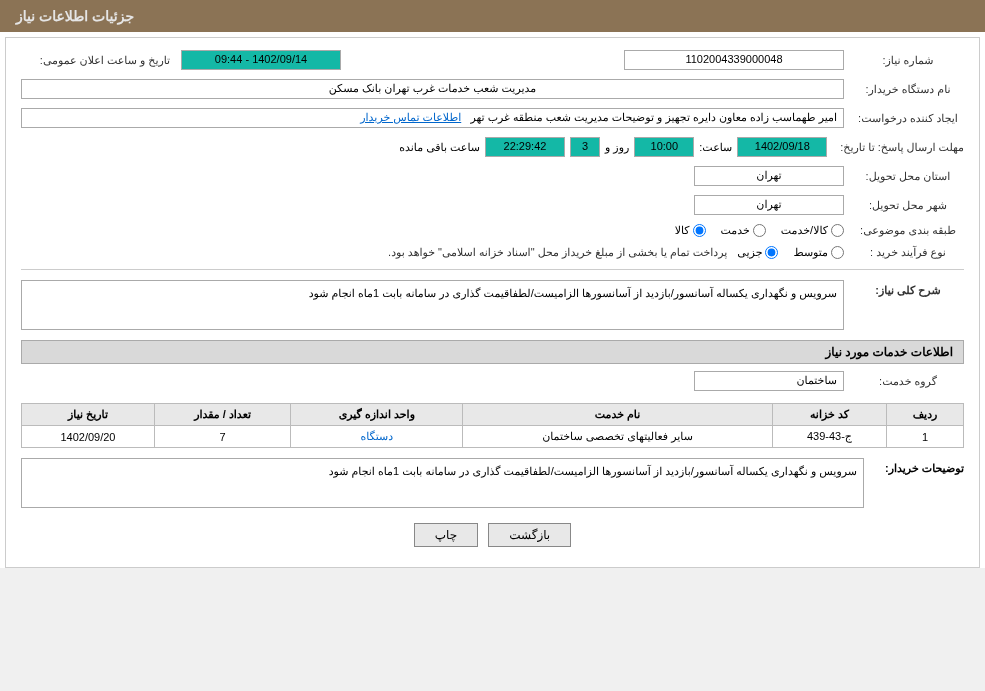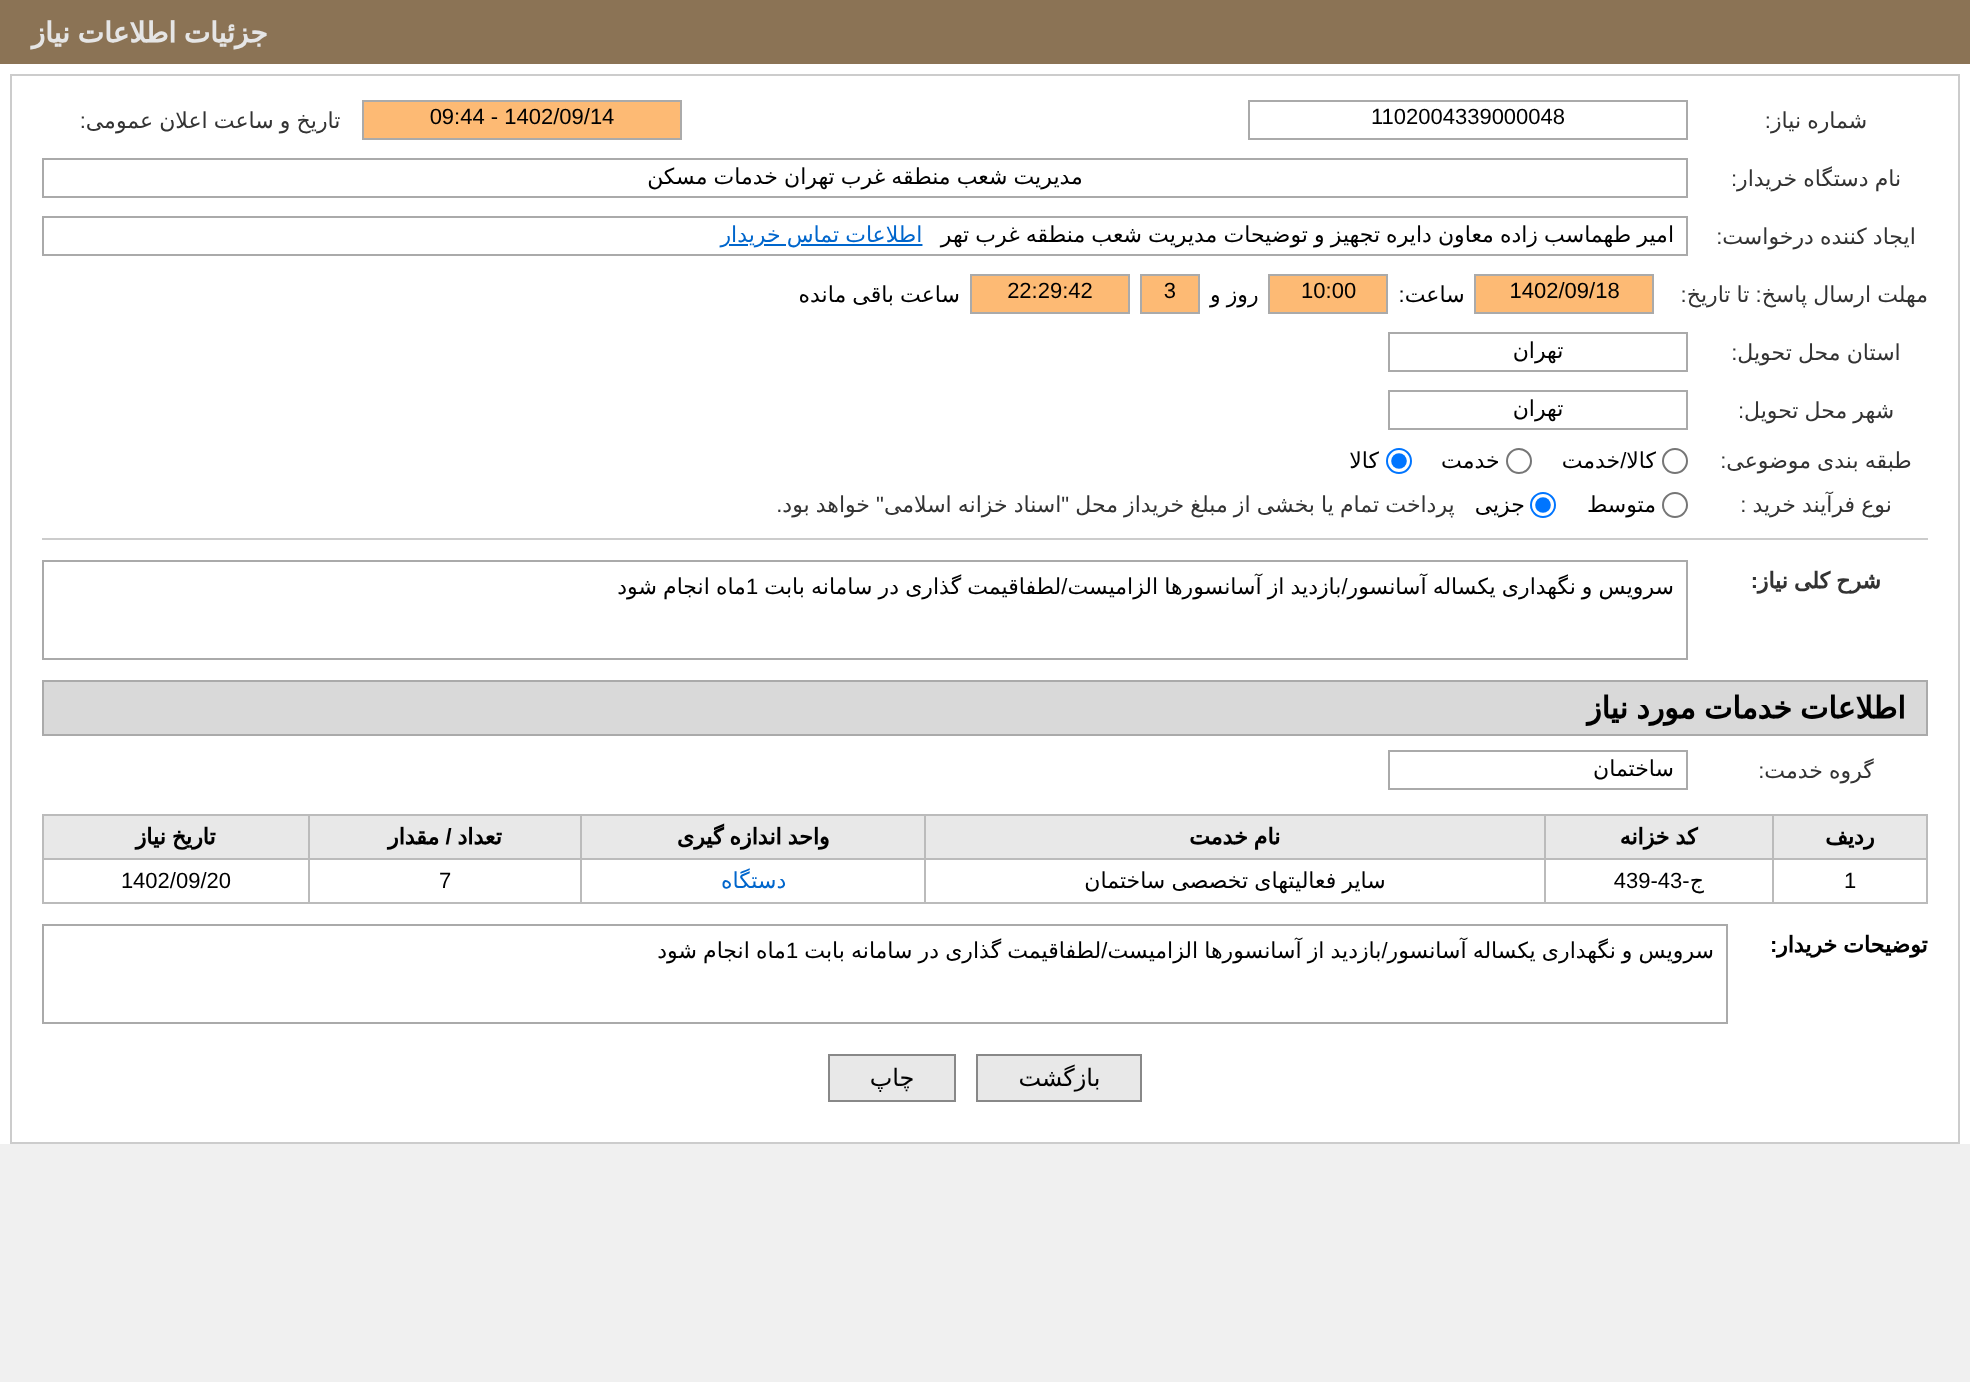--- a/index.html
+++ b/index.html
@@ -27,21 +27,21 @@
       background: #fff;
       border: 1px solid #ccc;
       margin: 5px;
     }
     .section-title {
       background: #d9d9d9;
       border: 1px solid #aaa;
       padding: 4px 10px;
       margin: 8px 0 5px 0;
       font-weight: bold;
-      font-size: 15px;
+      font-size: 12px;
     }
     .info-row {
       display: flex;
       align-items: center;
       margin-bottom: 5px;
       padding: 2px 0;
     }
     .label-cell {
       color: #333;
       font-size: 11px;
@@ -61,21 +61,21 @@
     .value-box-wide {
       border: 1px solid #aaa;
       background: #fff;
       padding: 2px 6px;
       min-height: 20px;
       font-size: 11px;
       flex: 1;
     }
     .date-val {
       border: 1px solid #aaa;
-      background: #fdba74;
+      background: #14b8a6;
       padding: 2px 6px;
       min-height: 20px;
       font-size: 11px;
     }
     .link-blue {
       color: #0066cc;
       text-decoration: underline;
       cursor: pointer;
     }
     .radio-group {
@@ -177,21 +177,21 @@
     <div class="info-row">
       <span class="label-cell">شماره نیاز:</span>
       <div class="value-box" style="min-width:220px; text-align:center;">1102004339000048</div>
       <span style="flex:1;"></span>
       <div class="date-val" style="min-width:160px; text-align:center;">1402/09/14 - 09:44</div>
       <span class="label-cell" style="min-width:160px;">تاریخ و ساعت اعلان عمومی:</span>
     </div>
 
     <div class="info-row">
       <span class="label-cell">نام دستگاه خریدار:</span>
-      <div class="value-box-wide" style="text-align:center;">مدیریت شعب منطقه غرب تهران خدمات مسکن</div>
+      <div class="value-box-wide" style="text-align:center;">مدیریت شعب خدمات غرب تهران بانک مسکن</div>
     </div>
 
     <div class="info-row">
       <span class="label-cell">ایجاد کننده درخواست:</span>
       <div class="value-box-wide" style="text-align:right;">
         <span>امیر طهماسب زاده معاون دایره تجهیز و توضیحات مدیریت شعب منطقه غرب تهر</span>
         &nbsp;
         <span class="link-blue">اطلاعات تماس خریدار</span>
       </div>
     </div>

